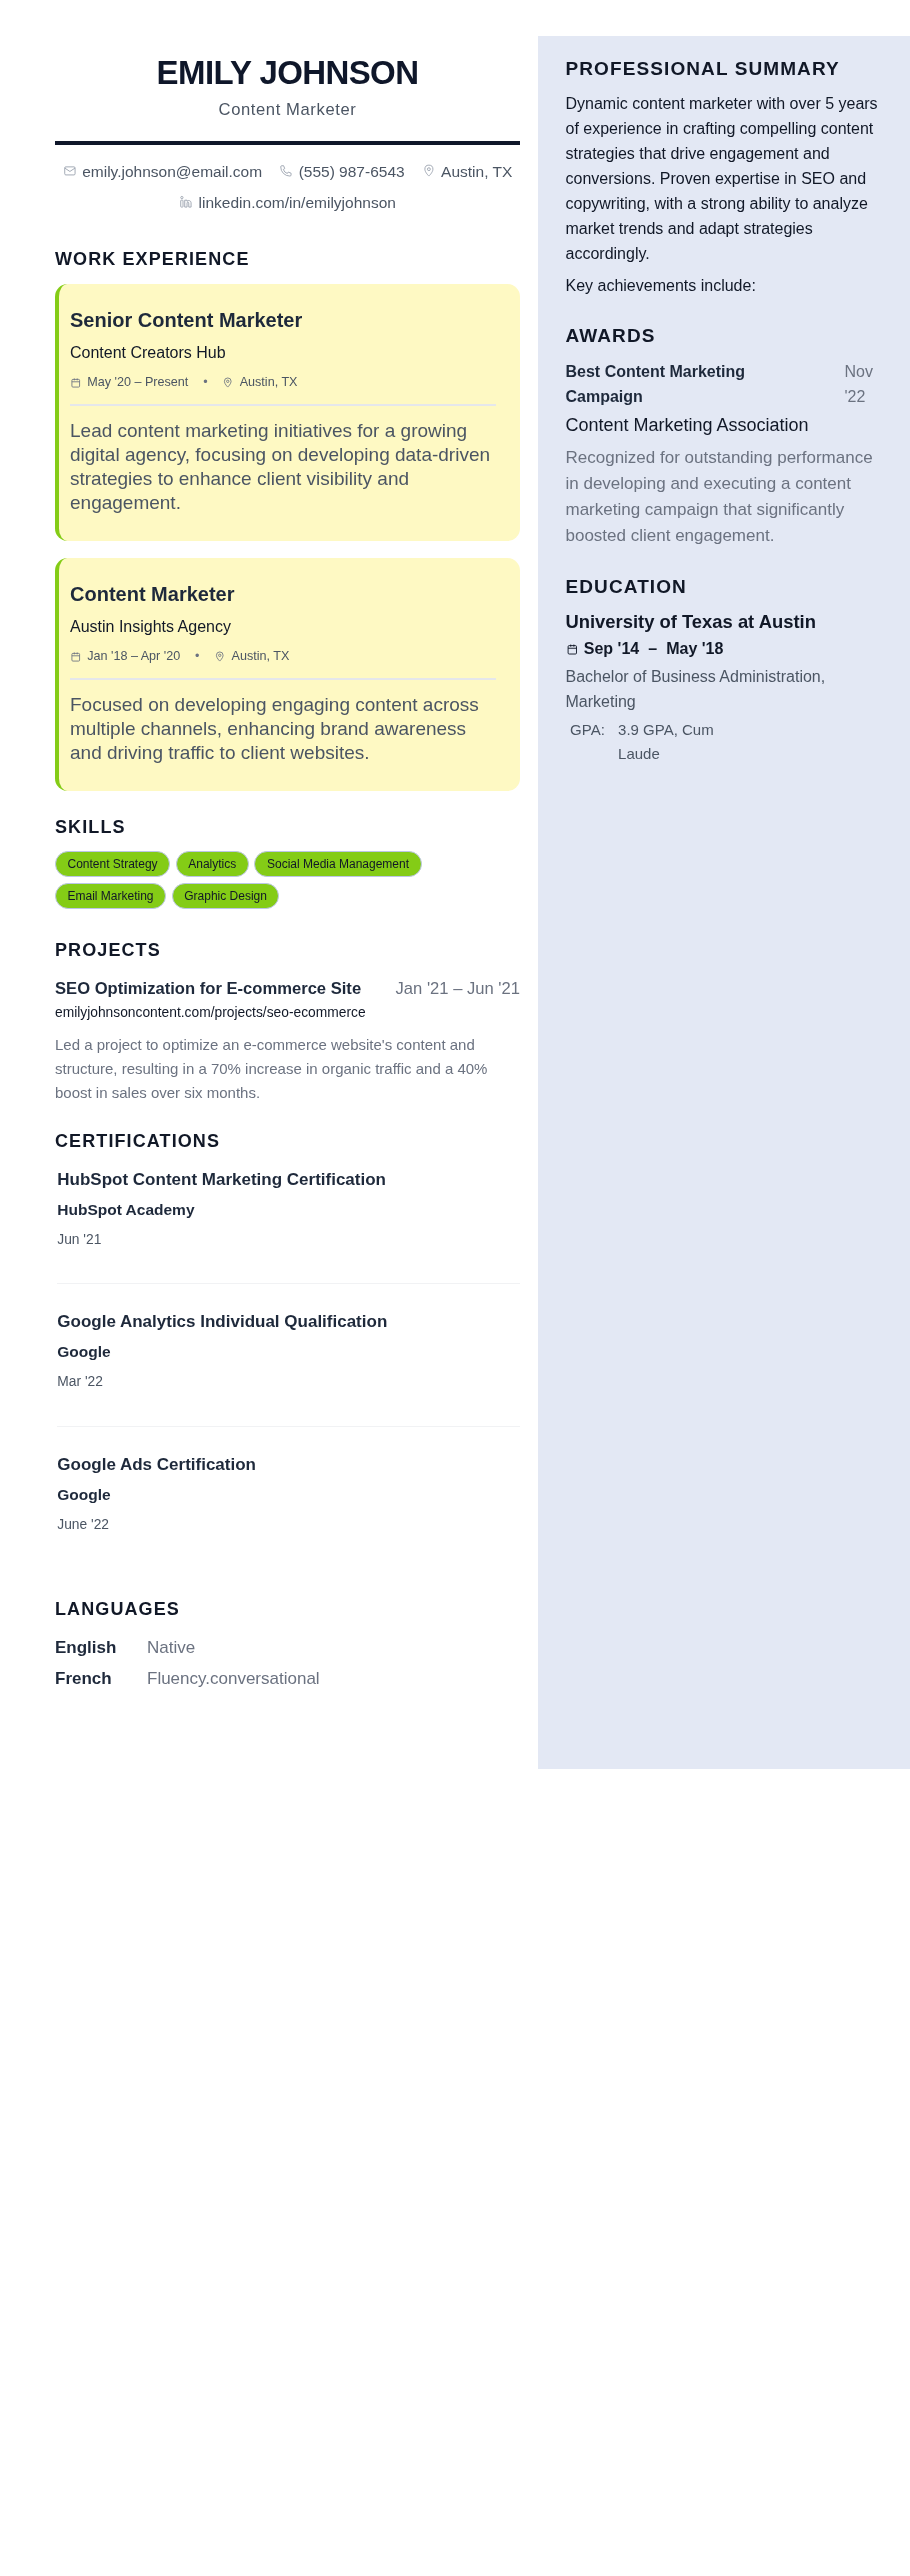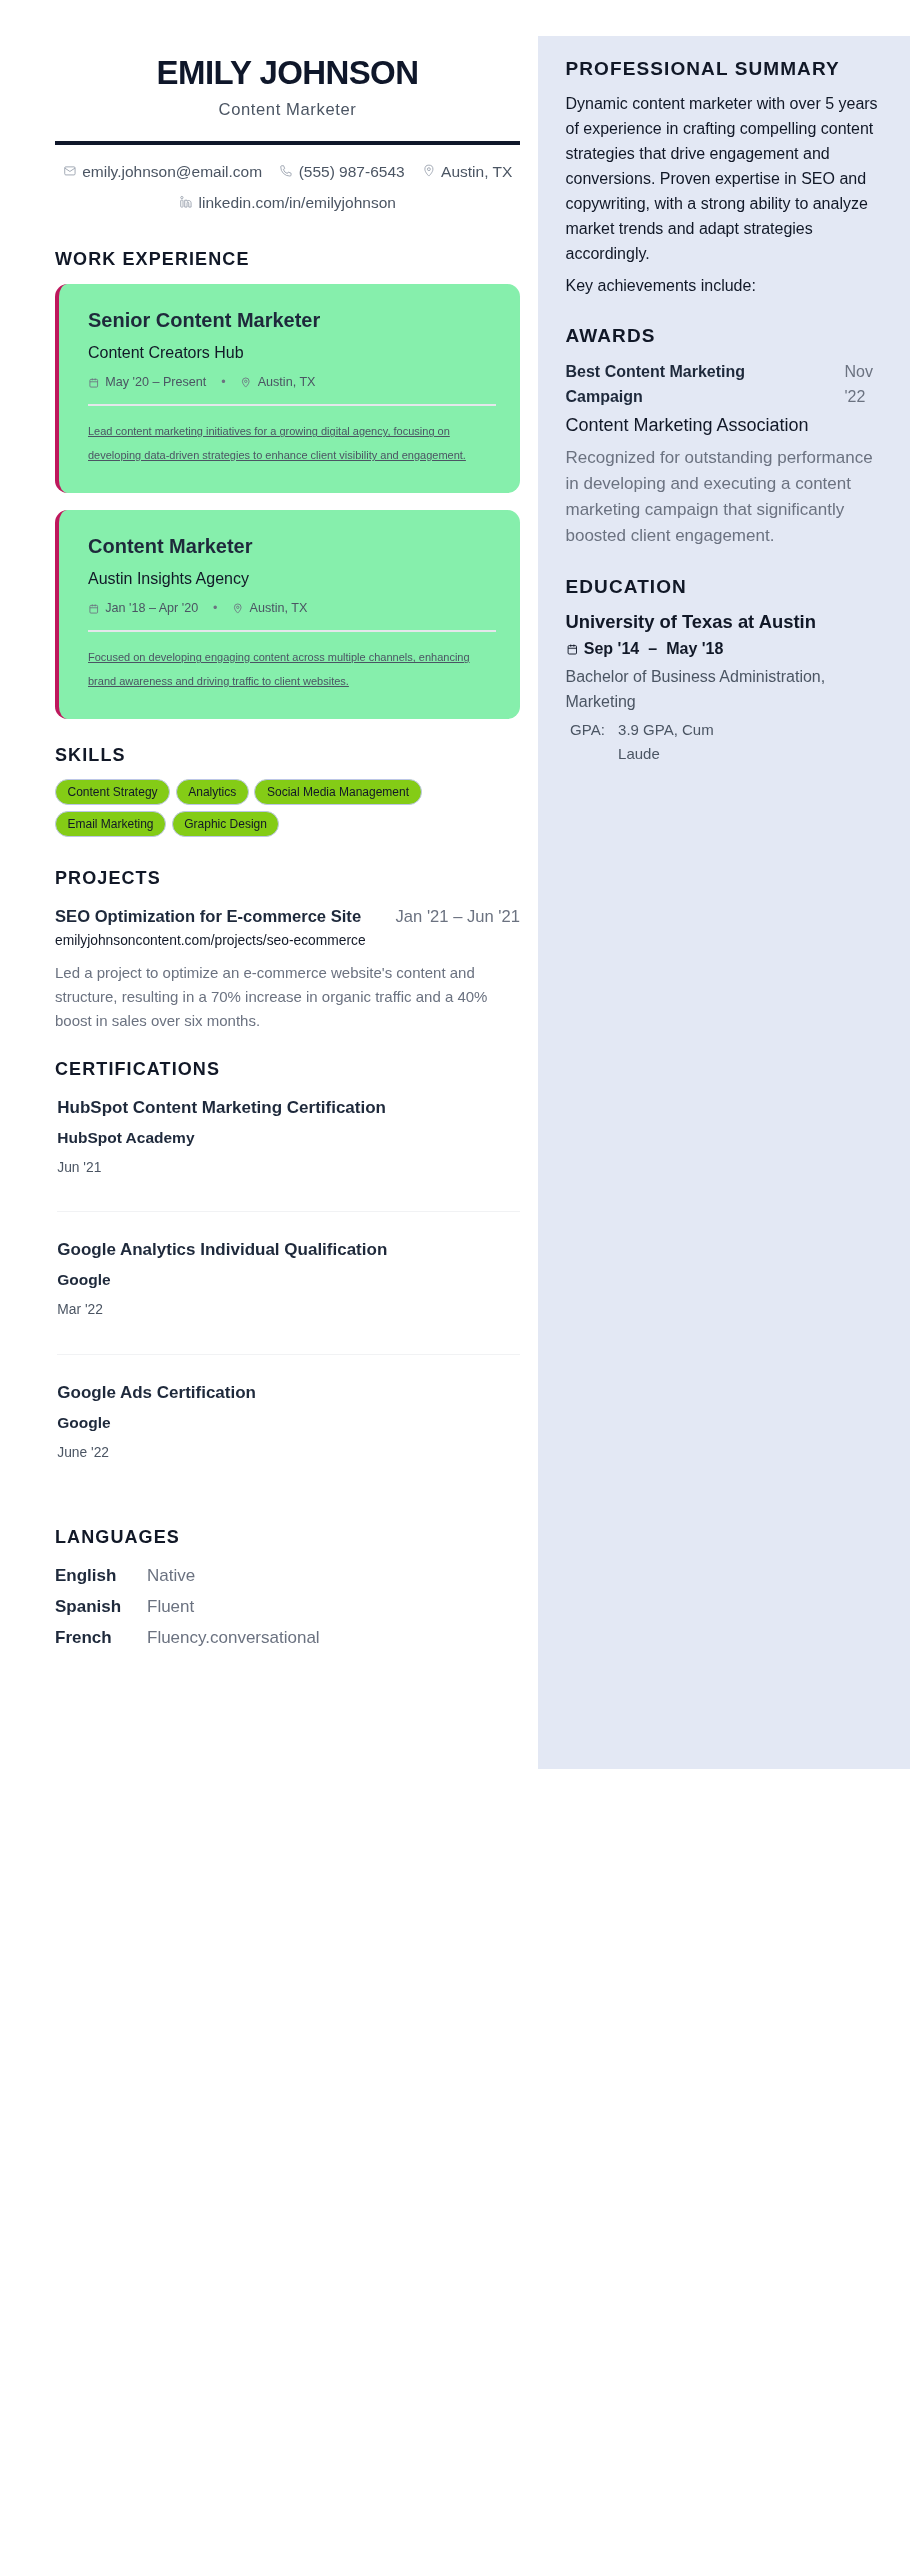--- a/index.html
+++ b/index.html
@@ -16,29 +16,29 @@
   .rule { height: 3.4px; background: #0f172a; margin-top: 20.6px; }
   .contacts { display: flex; justify-content: center; flex-wrap: wrap; gap: 0 17px; margin-top: 15px; font-size: 15.5px; color: #4b5563; line-height: 23px; }
   .contact { display: inline-flex; align-items: center; gap: 5.7px; white-space: nowrap; }
   .contacts.row2 { margin-top: 8px; }
   .ic { width: 13.8px; height: 13.8px; flex: 0 0 13.8px; color: #9ca3af; display: inline-block; }
   .ic svg { width: 100%; height: 100%; display: block; }
 
   .section-title { font-size: 18px; font-weight: 700; letter-spacing: 1.1px; color: #111827; line-height: 23px; }
 
   .work { margin-top: 34px; }
-  .card { position: relative; background: #86efac; border-left: 4px solid #be185d; border-radius: 12.6px; padding: 24px 24px 26px 29px; margin-top: 13.8px; }
+  .card { position: relative; background: #fef9c3; border-left: 4px solid #84cc16; border-radius: 12.6px; padding: 24px 24px 26px 11px; margin-top: 13.8px; }
   .card + .card { margin-top: 17px; }
   .card-title { font-size: 20px; font-weight: 700; color: #1e293b; line-height: 25px; }
   .card-company { font-size: 16px; color: #111827; line-height: 20.6px; margin-top: 9.2px; }
   .card-meta { display: flex; align-items: center; gap: 5.7px; font-size: 12.6px; color: #4b5563; margin-top: 10.3px; line-height: 18.4px; }
   .card-meta .ic { width: 11.5px; height: 11.5px; flex-basis: 11.5px; color: #6b7280; }
   .dot { margin: 0 9.2px; color: #6b7280; }
   .card-divider { height: 1.1px; background: #e5e7eb; margin-top: 12.6px; }
-  .card-desc { font-size: 11px; line-height: 24px; color: #4b5563; margin-top: 13.8px; text-decoration: underline; }
+  .card-desc { font-size: 19px; line-height: 24px; color: #4b5563; margin-top: 13.8px; }
 
   .skills { margin-top: 25px; }
   .chips { display: flex; flex-wrap: wrap; gap: 5.7px 5.7px; margin-top: 11.5px; }
   .chip { background: #84cc16; border: 1.1px solid #bcc6e6; border-radius: 13.8px; padding: 0 11.5px; height: 26px; line-height: 24px; font-size: 12px; color: #111827; white-space: nowrap; }
 
   .projects { margin-top: 30px; }
   .proj-head { display: flex; justify-content: space-between; align-items: baseline; margin-top: 15px; gap: 32px; }
   .proj-name { font-size: 16.6px; font-weight: 700; color: #1e293b; line-height: 23px; }
   .proj-date { font-size: 16.6px; color: #6b7280; line-height: 23px; }
   .proj-url { font-size: 13.8px; color: #111827; line-height: 19.5px; margin-top: 3.4px; }
@@ -228,24 +228,20 @@
     </section>
 
     <section class="languages">
       <h2 class="section-title">LANGUAGES</h2>
       <div style="margin-top:10.3px;">
         <div class="lang-row">
           <span class="lang-name">English</span>
           <span class="lang-level">Native</span>
         </div>
         <div class="lang-row">
-          <span class="lang-name">Spanish</span>
-          <span class="lang-level">Fluent</span>
-        </div>
-        <div class="lang-row">
           <span class="lang-name">French</span>
           <span class="lang-level">Fluency.conversational</span>
         </div>
       </div>
     </section>
   </div>
 
   <aside class="sidebar">
     <section>
       <h2 class="sb-title">PROFESSIONAL SUMMARY</h2>

